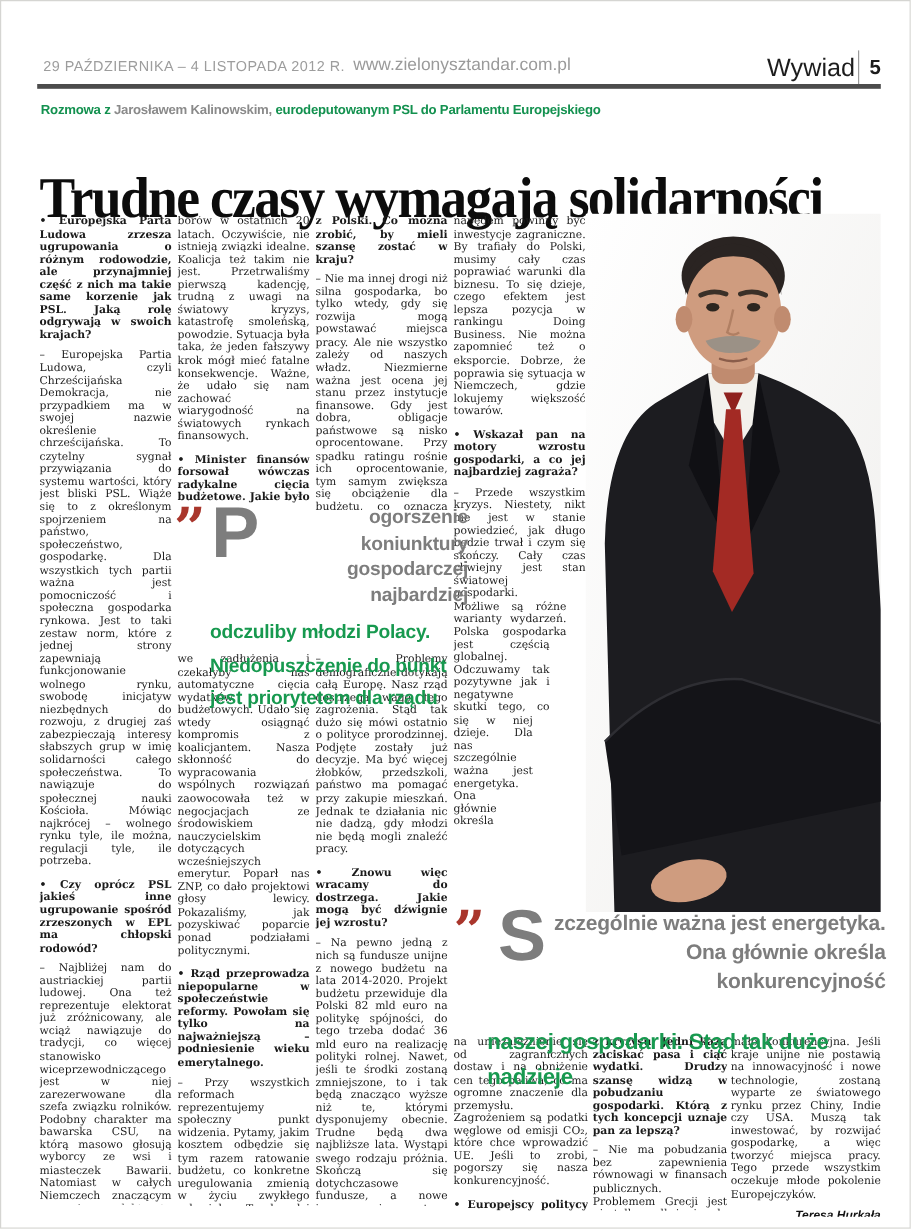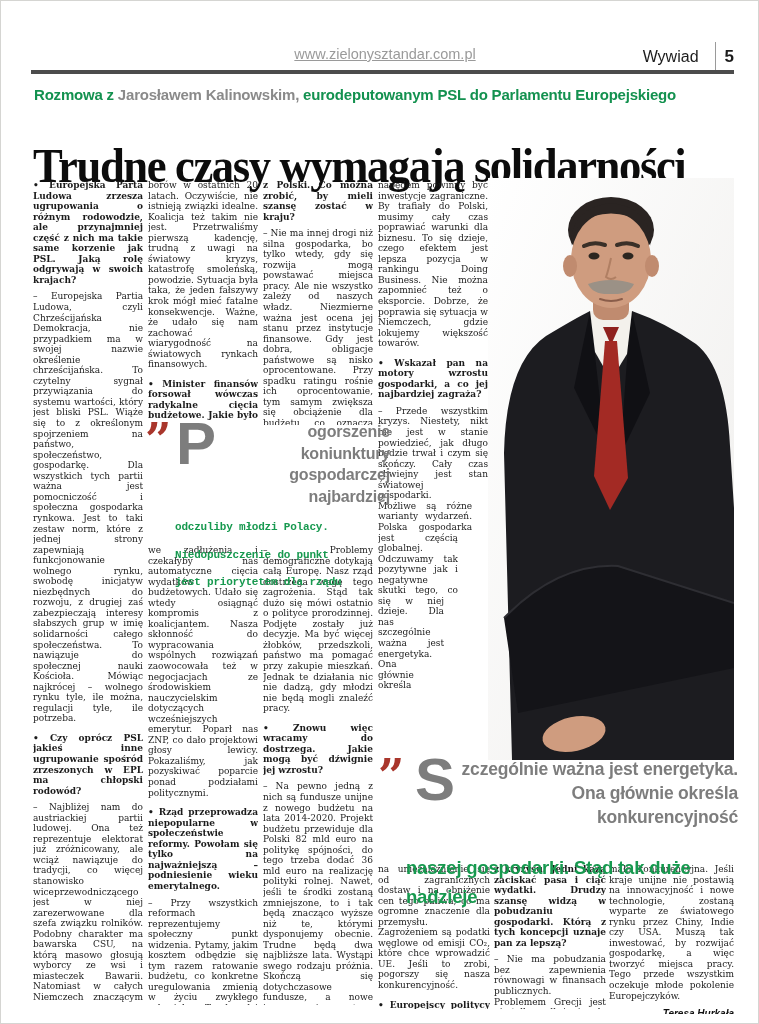--- a/index.html
+++ b/index.html
@@ -4,29 +4,29 @@
 <style>
   html,body{margin:0;padding:0;background:#e9e9e7;}
   .page{position:relative;width:759px;height:1024px;background:#ffffff;
         font-family:"DejaVu Serif",serif;overflow:hidden;margin:0 auto;
         box-shadow:inset 0 0 0 1px #d5d5d2;}
   
   .header-row{position:absolute;left:36px;top:42px;width:698px;height:26px;
               font-family:"Liberation Sans",sans-serif;}
   .date{position:absolute;left:0;top:6px;font-size:12px;color:#9d9d9d;letter-spacing:.4px;}
   .website{position:absolute;left:50%;transform:translateX(-50%);top:4px;
-           font-size:14.5px;color:#9a9a9a;text-decoration:underline;}
+           font-size:14.5px;color:#9a9a9a;}
   .section-group{position:absolute;right:0;top:0;display:flex;align-items:center;height:30px;}
-  .section{font-size:16px;color:#1c1c1c;padding-right:16px;}
+  .section{font-size:21px;color:#1c1c1c;padding-right:2px;}
   .pagenum{font-size:17px;font-weight:bold;color:#1c1c1c;border-left:1px solid #9a9a9a;
            padding-left:9px;height:30px;display:flex;align-items:center;}
   .rule{position:absolute;left:31px;top:70px;width:703px;height:4px;background:#4c4c4c;}
   
   .strap{position:absolute;left:34px;top:86px;font-family:"Liberation Sans",sans-serif;
-         font-weight:bold;font-size:15px;white-space:nowrap;letter-spacing:-0.2px;}
+         font-weight:bold;font-size:11px;white-space:nowrap;letter-spacing:-0.2px;}
   .strap .green{color:#13914f;} .strap .gray{color:#8a8a8a;}
   .headline{position:absolute;left:33px;top:106px;font-family:"Liberation Serif",serif;
             font-weight:bold;font-size:48px;color:#0c0c0c;white-space:nowrap;
             letter-spacing:-1.5px;transform:scaleX(.93);transform-origin:left center;}
   
   .col{position:absolute;overflow:hidden;}
   .para{margin:0;text-align:justify;font-size:9px;line-height:10.55px;color:#1b1b1b;
         hyphens:auto;-webkit-hyphens:auto;}
   .para + .para{margin-top:6px;}
   .para.q{font-weight:bold;}
@@ -51,37 +51,38 @@
   .pq .marks{position:absolute;left:0;top:-4px;font-family:"DejaVu Serif",serif;
              font-size:46px;line-height:1;color:#a9362c;}
   .pq-head{display:flex;align-items:flex-start;}
   .pq .cap{color:#7d7d7d;font-size:60px;line-height:46px;margin-right:4px;}
   .pq .gray-lines{color:#7d7d7d;text-align:right;}
   .pq .green-lines{color:#17994f;}
   .ln{display:block;}
   .pq1{left:145px;top:421px;width:245px;}
   .pq1 .pq-head{margin-left:31px;}
   .pq1 .gray-lines{font-size:16px;line-height:21.5px;letter-spacing:-0.2px;}
-  .pq1 .green-lines{margin-left:30px;margin-top:7px;font-size:11px;line-height:27.5px;
-                    letter-spacing:-0.2px;font-family:Liberation Mono, monospace;}
+  .pq1 .green-lines{margin-left:30px;margin-top:7px;font-size:16px;line-height:27.5px;
+                    letter-spacing:-0.2px;}
   .pq2{left:378px;top:757px;width:360px;}
   .pq2 .pq-head{margin-left:37px;}
   .pq2 .gray-lines{font-size:17.5px;line-height:24px;letter-spacing:-0.2px;}
   .pq2 .green-lines{margin-left:28px;margin-top:24px;font-size:18.5px;line-height:29px;
                     letter-spacing:-0.2px;}
   
   .photo{position:absolute;left:488px;top:178px;width:246px;height:582px;}
   .photo svg{display:block;}
 </style>
 </head>
 <body>
 
 <div class="page">
 
   <div class="header-row">
+    <span class="date">29 PAŹDZIERNIKA – 4 LISTOPADA 2012 R.</span>
     <span class="website">www.zielonysztandar.com.pl</span>
     <span class="section-group">
       <span class="section">Wywiad</span>
       <span class="pagenum">5</span>
     </span>
   </div>
   <div class="rule"></div>
 
   <div class="strap">
     <span class="green">Rozmowa z </span><span class="gray">Jarosławem Kalinowskim,</span><span class="green"> eurodeputowanym PSL do Parlamentu Europejskiego</span>

